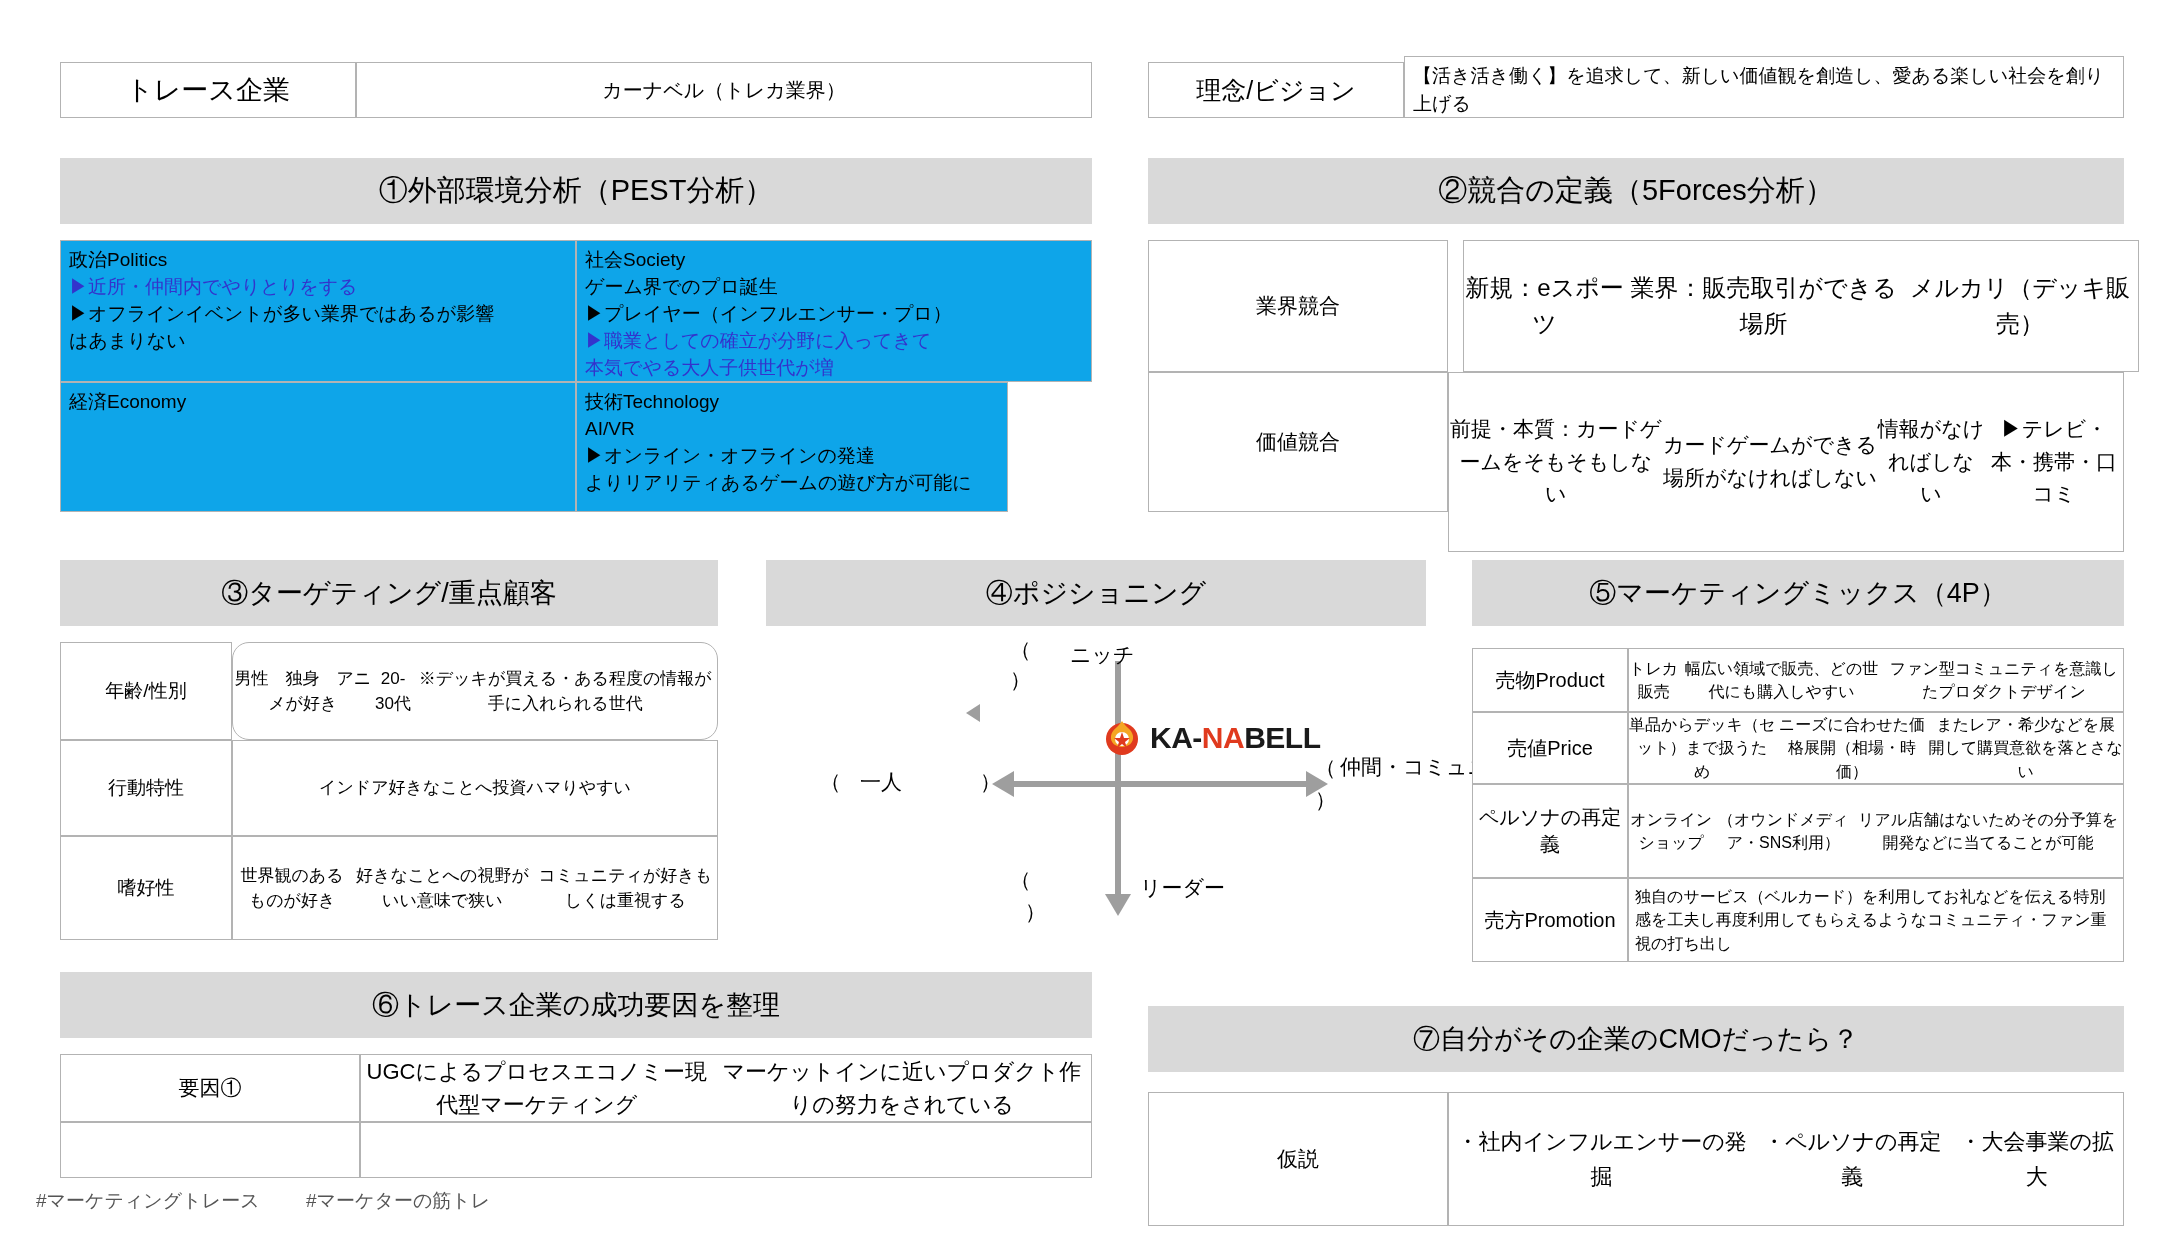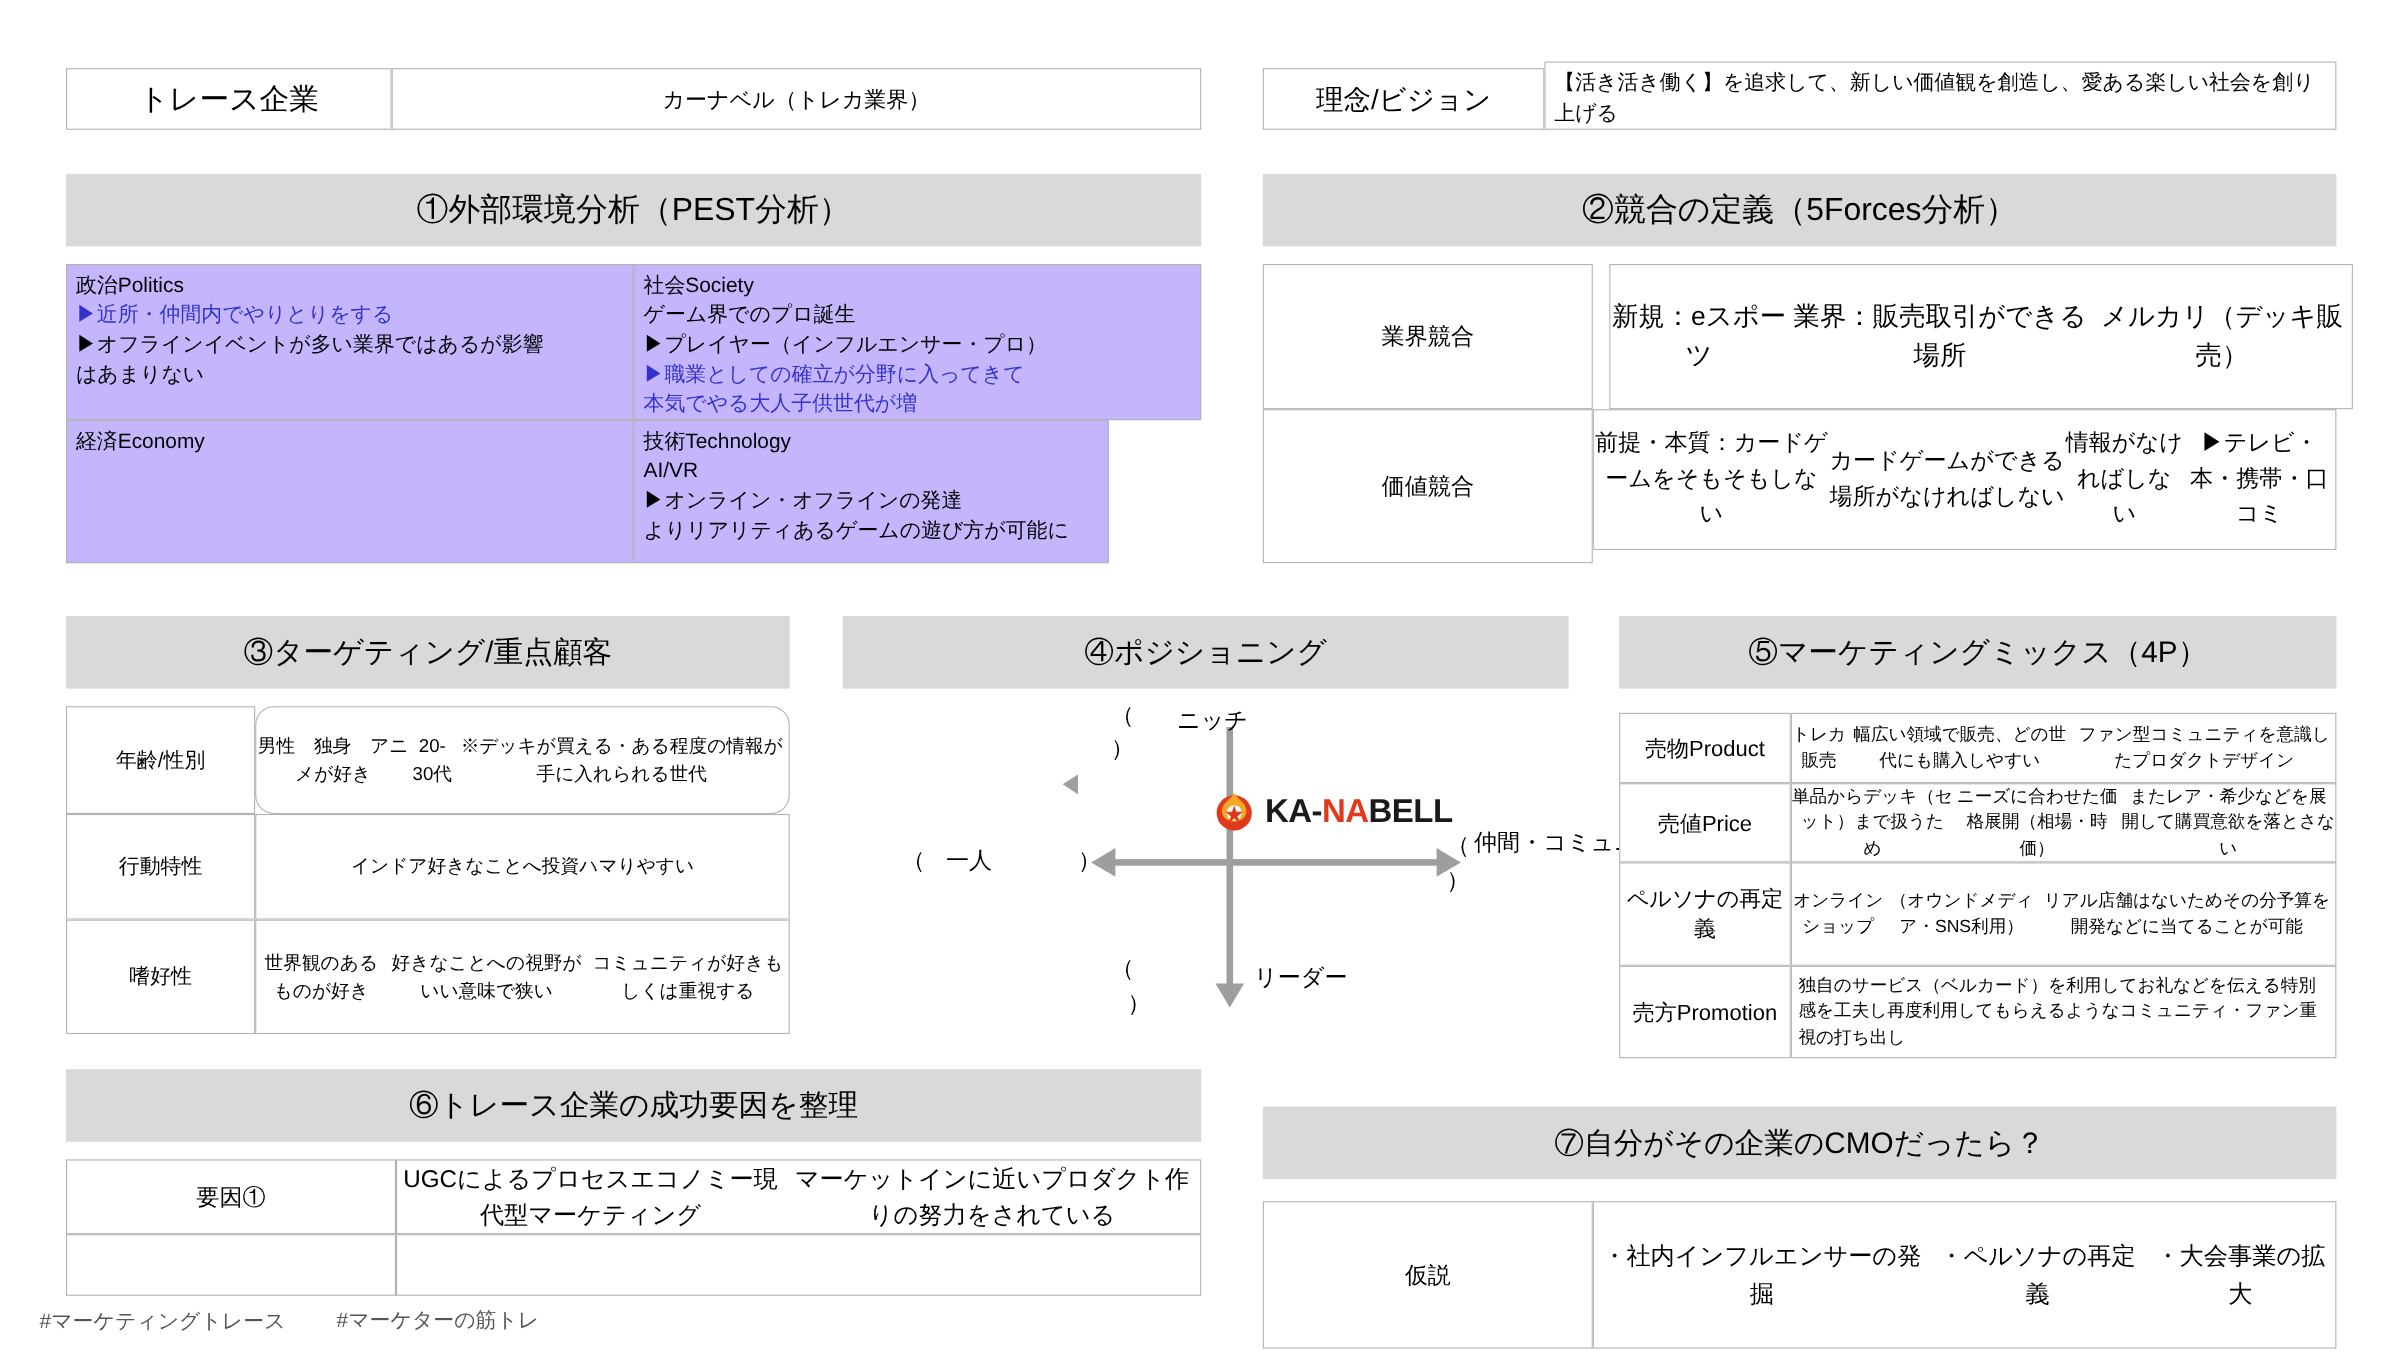--- a/index.html
+++ b/index.html
@@ -45,32 +45,32 @@
 
   
   #trace-label { left: 60px; top: 62px; width: 296px; height: 56px; font-size: 27px; }
   #trace-value { left: 356px; top: 62px; width: 736px; height: 56px; font-size: 20px; }
   #vision-label { left: 1148px; top: 62px; width: 256px; height: 56px; font-size: 25px; }
   #vision-value { left: 1404px; top: 56px; width: 720px; height: 62px; font-size: 19px; padding: 5px 8px; display:block; line-height: 1.45; }
 
   
   #pest-header { left: 60px; top: 158px; width: 1032px; height: 66px; font-size: 29px; }
   #pest-grid { left: 60px; top: 240px; width: 1032px; height: 272px; }
-  #pest-grid .q { position: absolute; box-sizing: border-box; border: 1px solid #b3b3b3; padding: 6px 8px; font-size: 19px; line-height: 1.42; background: #c4b5fd; }
+  #pest-grid .q { position: absolute; box-sizing: border-box; border: 1px solid #b3b3b3; padding: 6px 8px; font-size: 19px; line-height: 1.42; background: #0ea5e9; }
   #pest-q1 { left: 0; top: 0; width: 516px; height: 142px; }
   #pest-q2 { left: 516px; top: 0; width: 516px; height: 142px; }
   #pest-q3 { left: 0; top: 142px; width: 516px; height: 130px; }
   #pest-q4 { left: 516px; top: 142px; width: 432px; height: 130px; }
 
   
   #forces-header { left: 1148px; top: 158px; width: 976px; height: 66px; font-size: 29px; }
   #forces-r1-label { left: 1148px; top: 240px; width: 300px; height: 132px; font-size: 21px; }
   #forces-r1-value { left: 1448px; top: 240px; width: 676px; height: 132px; font-size: 24px; line-height: 1.5; margin-left: 15px; }
   #forces-r2-label { left: 1148px; top: 372px; width: 300px; height: 140px; font-size: 21px; }
-  #forces-r2-value { left: 1448px; top: 372px; width: 676px; height: 128px; font-size: 21px; line-height: 1.55; }
+  #forces-r2-value { left: 1448px; top: 372px; width: 676px; height: 180px; font-size: 21px; line-height: 1.55; }
 
   
   #target-header { left: 60px; top: 560px; width: 658px; height: 66px; font-size: 27px; }
   #target-r1-label { left: 60px; top: 642px; width: 172px; height: 98px; font-size: 19px; }
   #target-r1-value { left: 232px; top: 642px; width: 486px; height: 98px; font-size: 17px; line-height: 1.5; border-radius: 17px; }
   #target-r2-label { left: 60px; top: 740px; width: 172px; height: 96px; font-size: 19px; }
   #target-r2-value { left: 232px; top: 740px; width: 486px; height: 96px; font-size: 17px; line-height: 1.5; }
   #target-r3-label { left: 60px; top: 836px; width: 172px; height: 104px; font-size: 19px; }
   #target-r3-value { left: 232px; top: 836px; width: 486px; height: 104px; font-size: 17px; line-height: 1.5; }
 

